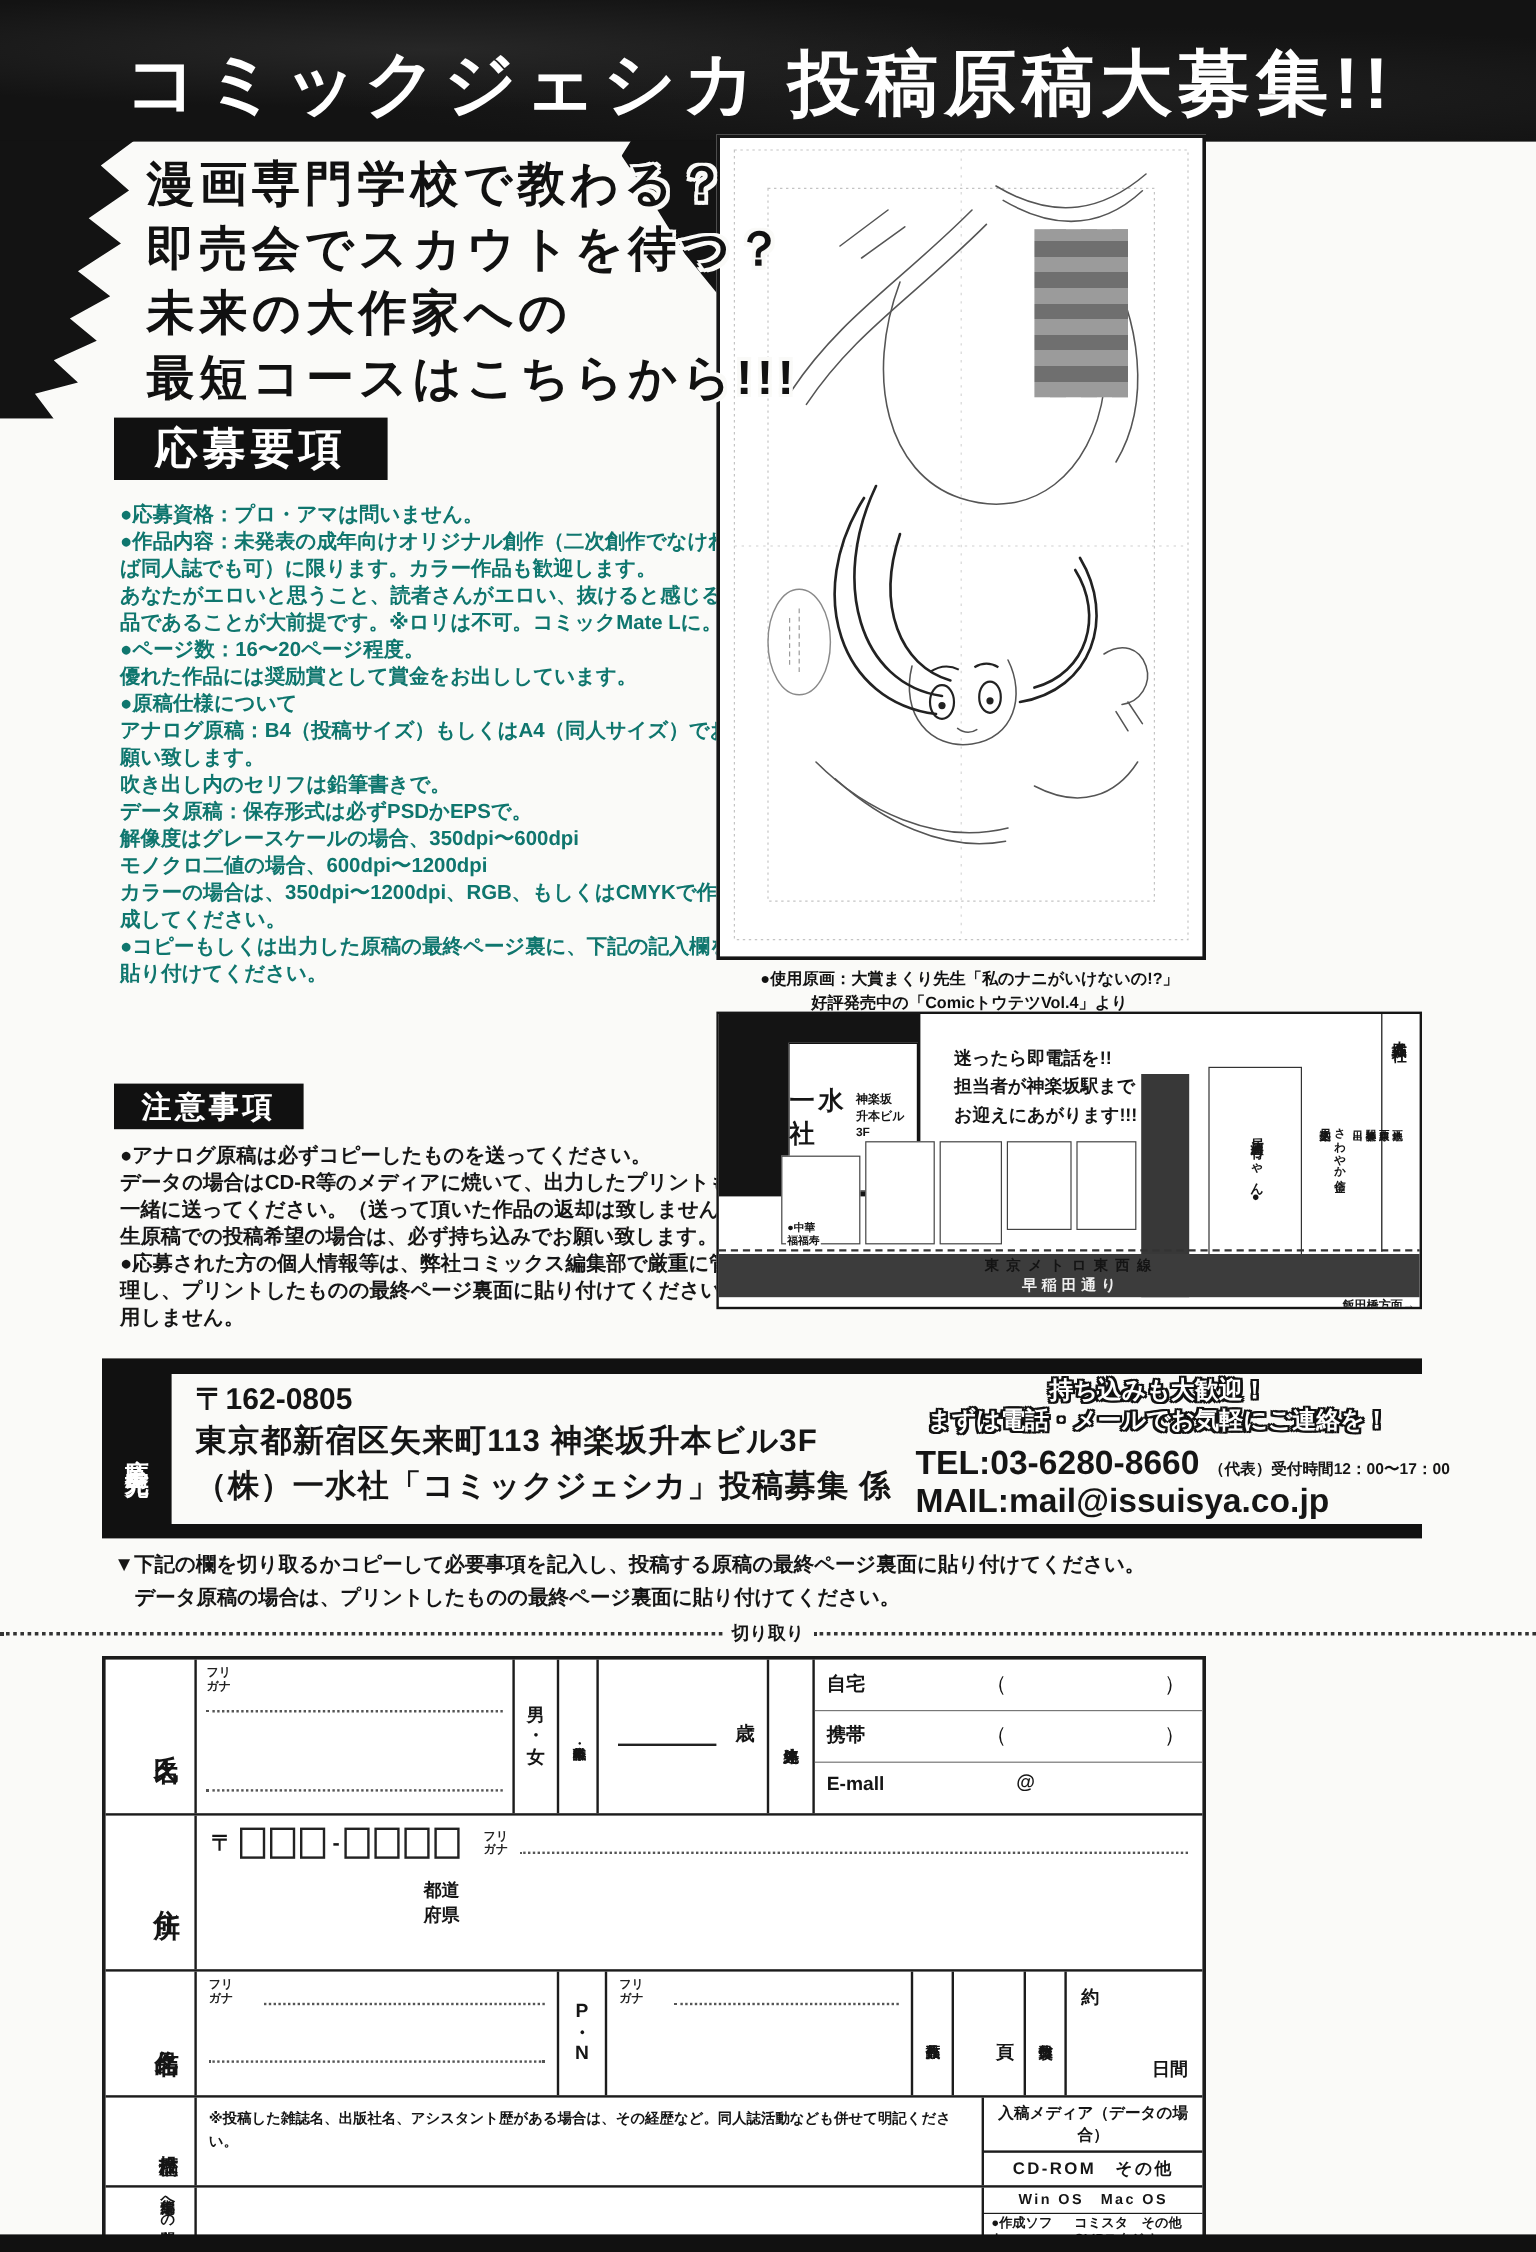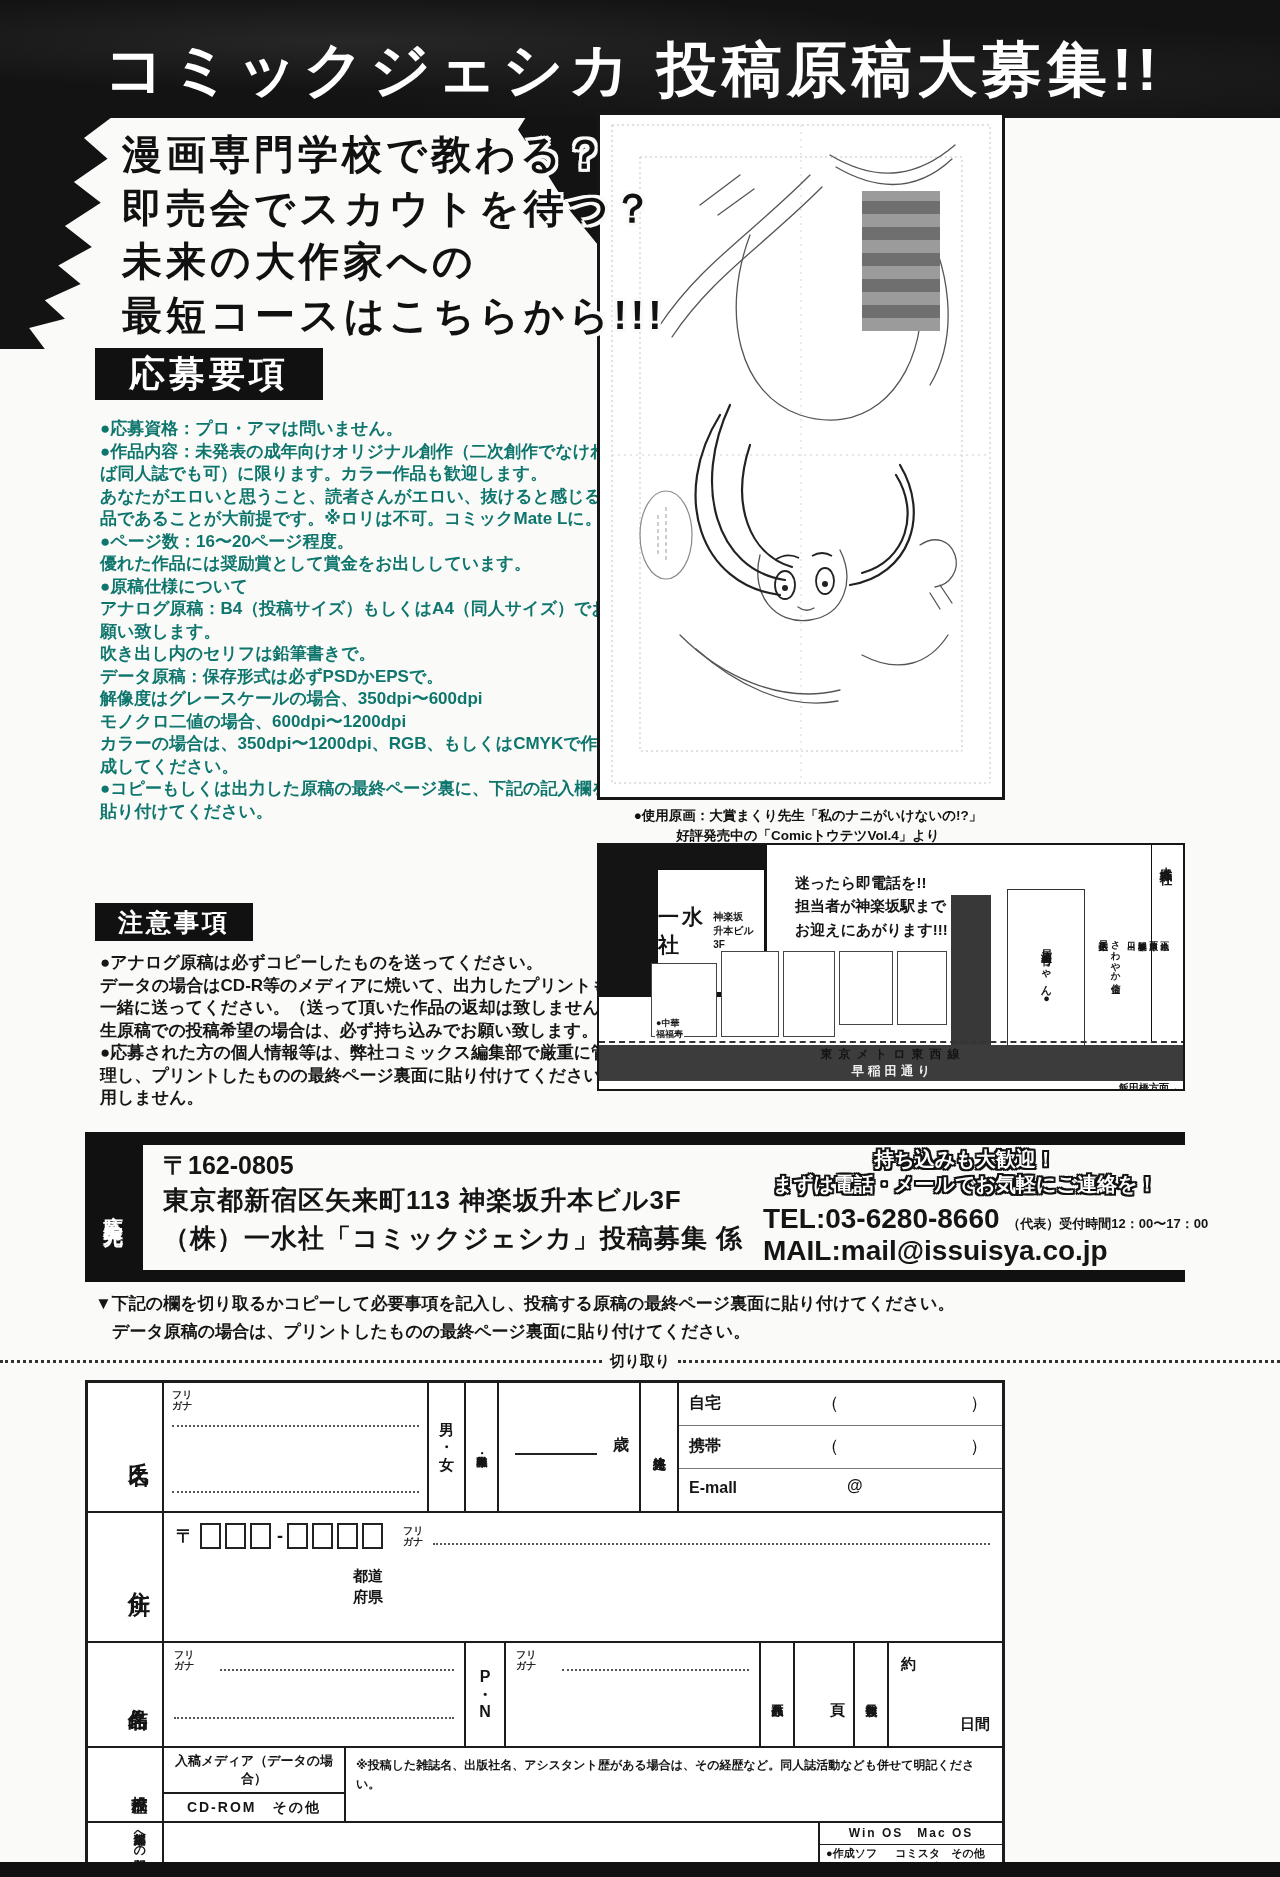--- a/index.html
+++ b/index.html
@@ -426,25 +426,25 @@
       <div class="fcell r3-dcell">
         <div class="pre">約</div>
         <div class="unit">日間</div>
       </div>
     </div>
 
     <div class="frow" id="r4">
       <div class="fcell vlabel r4-label">
         <span>投稿歴</span>
       </div>
+      <div class="fcell r4-note">※投稿した雑誌名、出版社名、アシスタント歴がある場合は、その経歴など。同人誌活動なども併せて明記ください。</div>
       <div class="fcell r4-media">
         <div class="hd">入稿メディア（データの場合）</div>
         <div class="bd">CD-ROM　その他</div>
       </div>
-      <div class="fcell r4-note">※投稿した雑誌名、出版社名、アシスタント歴がある場合は、その経歴など。同人誌活動なども併せて明記ください。</div>
     </div>
 
     <div class="frow" id="r5">
       <div class="fcell vlabel r5-label">
         <span>編集部への質問など</span>
       </div>
       <div class="fcell r5-blank"></div>
       <div class="fcell r5-os">
         <div class="hd">Win OS　Mac OS</div>
         <div class="cols">

